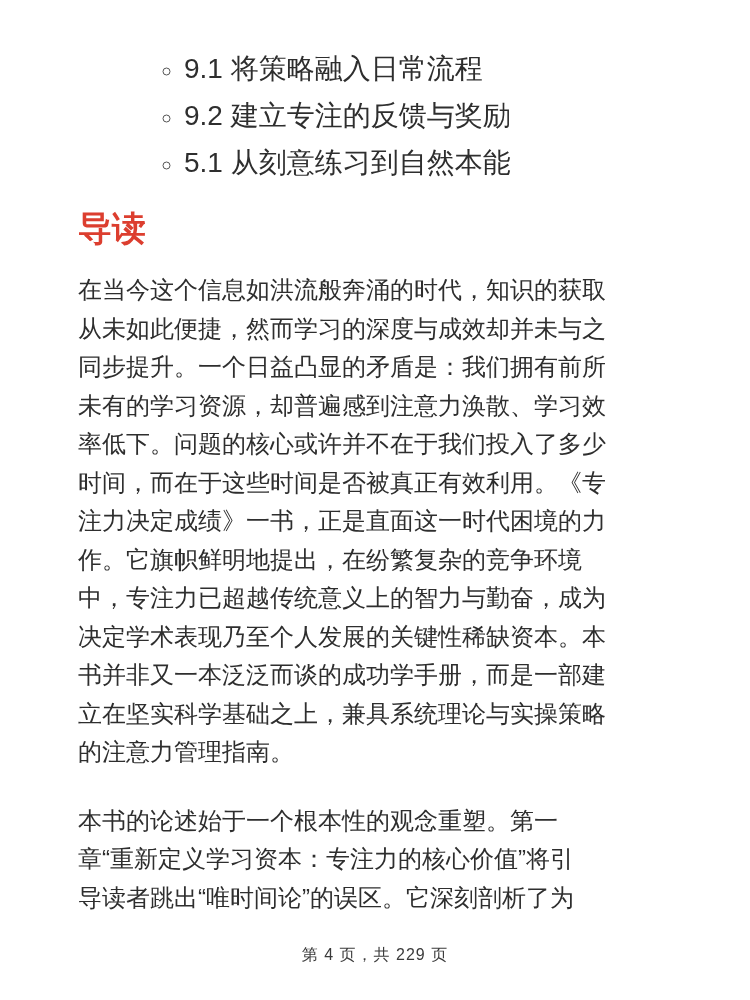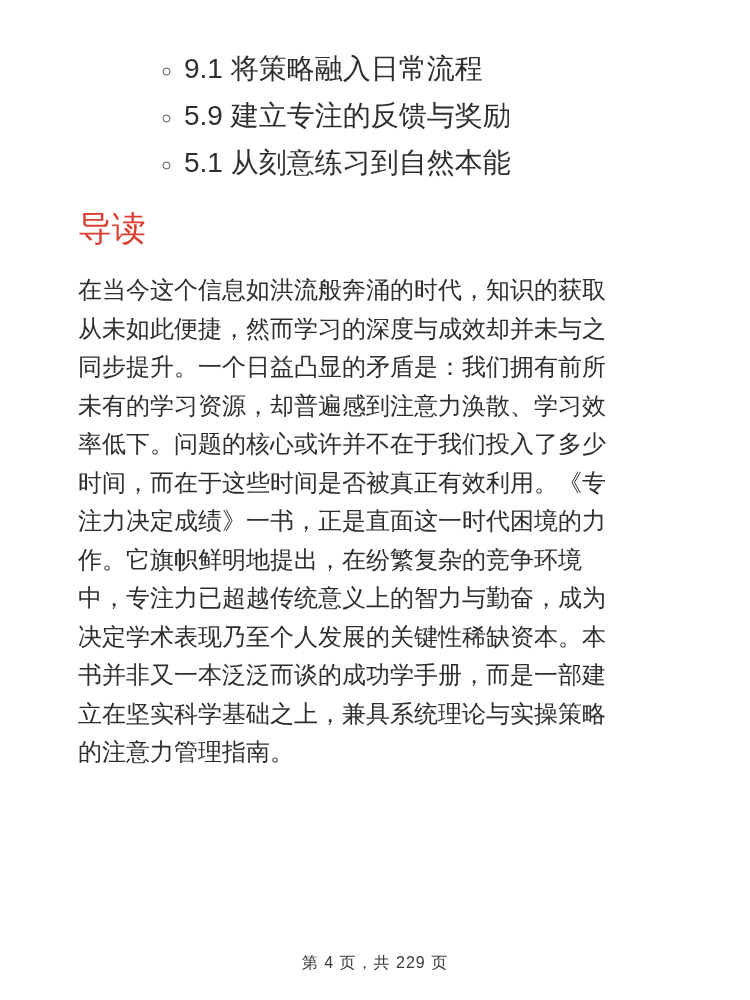--- a/index.html
+++ b/index.html
@@ -26,65 +26,68 @@
     color: var(--text, #2e2e2e);
   }
   .toc li::marker {
     color: #555555;
     font-size: 24px;
   }
   .section-heading {
     margin: 28px 20px 24px 78px;
     font-size: 34px;
     line-height: 1.1;
-    font-weight: normal;
+    font-weight: bold;
     color: var(--accent, #dc3e2f);
   }
   .para {
     margin: 0 0 30px 78px;
     width: 640px;
     font-size: 24px;
     line-height: 38.5px;
     white-space: pre-line;
     color: var(--text, #2e2e2e);
   }
   .page-footer {
     position: absolute;
     left: 0;
     right: 0;
-    bottom: 26px;
+    bottom: 34px;
     text-align: center;
     font-size: 16px;
     letter-spacing: 1px;
     color: #3a3a3a;
   }
 </style>
 </head>
 <body>
 
 <div class="page">
 
   <ul class="toc">
     <li>9.1 将策略融入日常流程</li>
-    <li>5.9 建立专注的反馈与奖励</li>
+    <li>9.2 建立专注的反馈与奖励</li>
     <li>5.1 从刻意练习到自然本能</li>
   </ul>
 
   <h2 class="section-heading">导读</h2>
 
   <p class="para">在当今这个信息如洪流般奔涌的时代，知识的获取
 从未如此便捷，然而学习的深度与成效却并未与之
 同步提升。一个日益凸显的矛盾是：我们拥有前所
 未有的学习资源，却普遍感到注意力涣散、学习效
 率低下。问题的核心或许并不在于我们投入了多少
 时间，而在于这些时间是否被真正有效利用。《专
 注力决定成绩》一书，正是直面这一时代困境的力
 作。它旗帜鲜明地提出，在纷繁复杂的竞争环境
 中，专注力已超越传统意义上的智力与勤奋，成为
 决定学术表现乃至个人发展的关键性稀缺资本。本
 书并非又一本泛泛而谈的成功学手册，而是一部建
 立在坚实科学基础之上，兼具系统理论与实操策略
 的注意力管理指南。</p>
 
+  <p class="para">本书的论述始于一个根本性的观念重塑。第一
+章“重新定义学习资本：专注力的核心价值”将引
+导读者跳出“唯时间论”的误区。它深刻剖析了为</p>
 
   <div class="page-footer">第 4 页，共 229 页</div>
 
 </div>
 
 </body></html>

